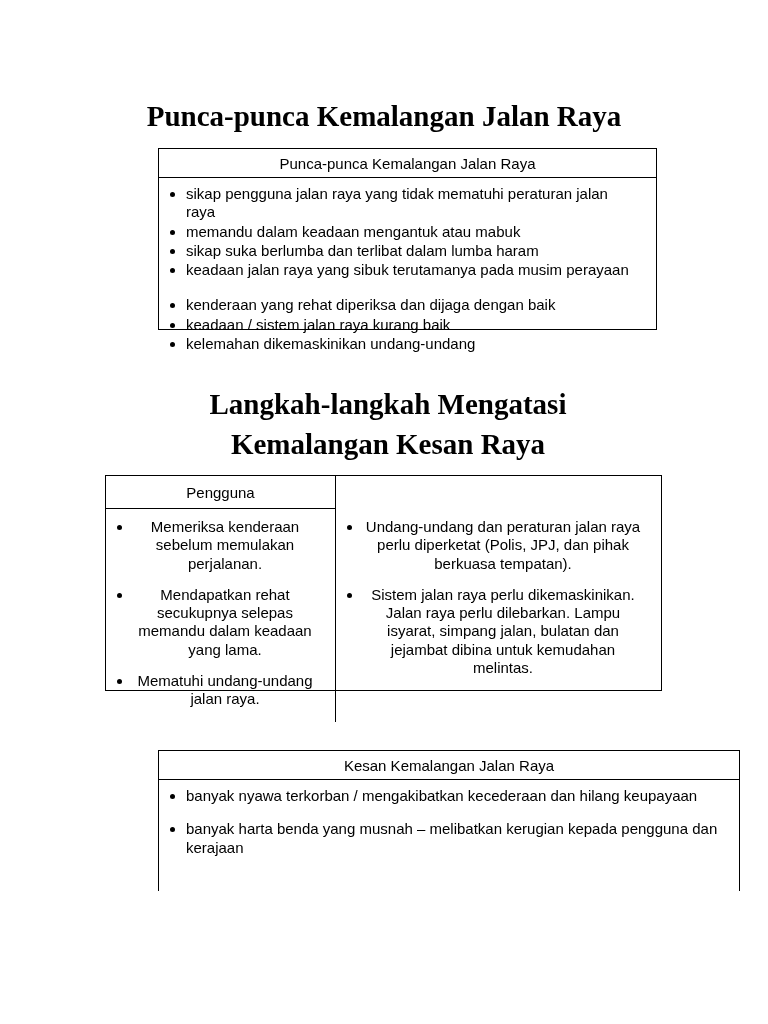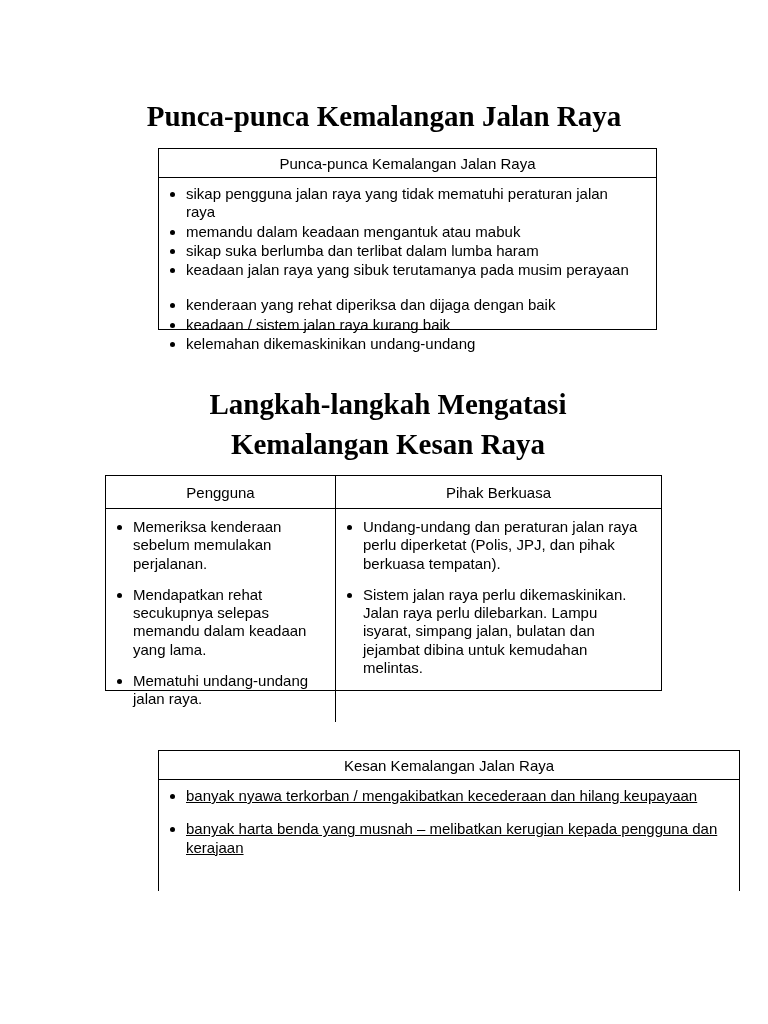--- a/index.html
+++ b/index.html
@@ -55,29 +55,29 @@
   .t2-row { display:flex; }
   .t2-body { flex:1; }
   .t2-col1 { width:230px; border-right:1px solid #000; }
   .t2-col2 { flex:1; }
   .t2-hdr {
     text-align:center;
     padding:8px 4px 7px 4px;
     border-bottom:1px solid #000;
   }
   #table-2 ul { margin-top:9px; }
-  #table-2 li { margin-bottom:13px; }
+  #table-2 li { margin-bottom:13px;text-align:center; }
 
   
   #table-3 {
     left:158px; top:750px; width:582px; height:141px;
     border-bottom:none;
     overflow:hidden;
   }
-  #table-3 li { margin-bottom:15px;text-decoration:underline; }
+  #table-3 li { margin-bottom:15px; }
 </style>
 </head>
 <body>
 
 <h1 class="doc-title" id="title-1">Punca-punca Kemalangan Jalan Raya</h1>
 
 <div class="box" id="table-1">
   <div class="box-header">Punca-punca Kemalangan Jalan Raya</div>
   <ul class="first">
       <li>sikap pengguna jalan raya yang tidak mematuhi peraturan jalan raya</li>
@@ -93,21 +93,20 @@
 </div>
 
 <h1 class="doc-title" id="title-2">
   <span>Langkah-langkah Mengatasi</span><br>
   <span>Kemalangan Kesan Raya</span>
 </h1>
 
 <div class="box" id="table-2">
   <div class="t2-row">
     <div class="t2-col1 t2-hdr">Pengguna</div>
-    <div class="t2-col2 t2-hdr">Pihak Berkuasa</div>
   </div>
   <div class="t2-row t2-body">
     <div class="t2-col1">
       <ul>
           <li>Memeriksa kenderaan sebelum memulakan perjalanan.</li>
           <li>Mendapatkan rehat secukupnya selepas memandu dalam keadaan yang lama.</li>
           <li>Mematuhi undang-undang jalan raya.</li>
         </ul>
     </div>
     <div class="t2-col2">

